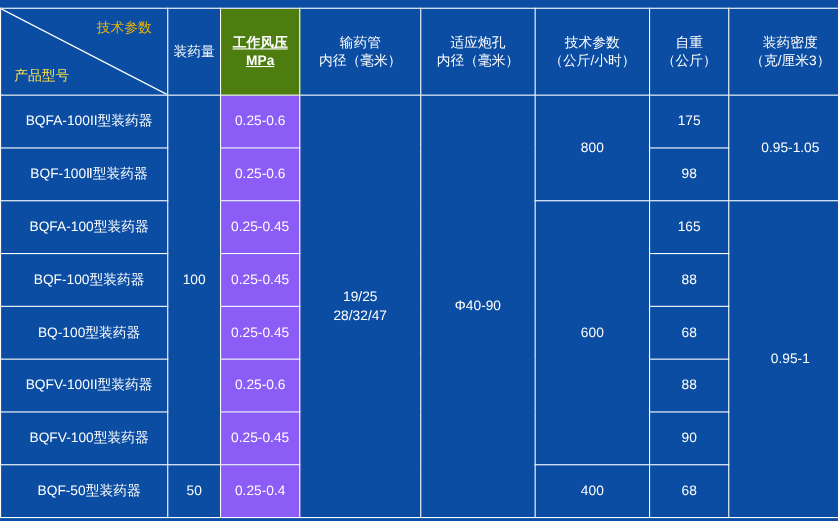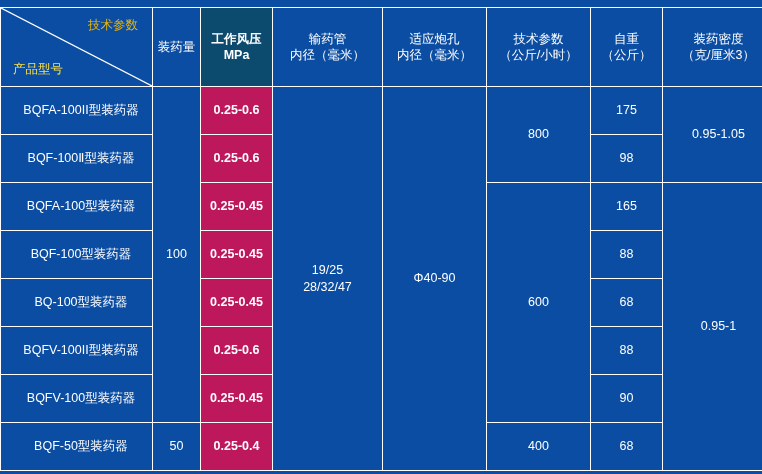--- a/index.html
+++ b/index.html
@@ -67,28 +67,29 @@
     bottom: 8px;
     font-size: 12.5px;
     color: #fde047;
     white-space: nowrap;
   }
   .vstack {
     display: block;
     line-height: 1.3;
   }
   .pressure-head {
-    background: #0c4a6e;
+    background: #4d7c0f;
     color: #ffffff;
     font-weight: bold;
+    text-decoration: underline;
   }
   .pressure-cell {
-    background: #be185d;
+    background: #8b5cf6;
     color: #ffffff;
-    font-weight: bold;
+    font-weight: normal;
   }
   .model-cell {
     text-align: left;
     padding-left: 10px !important;
     font-size: 12.5px;
   }
   .rowh {
     height: 48px;
   }
   .vert {

